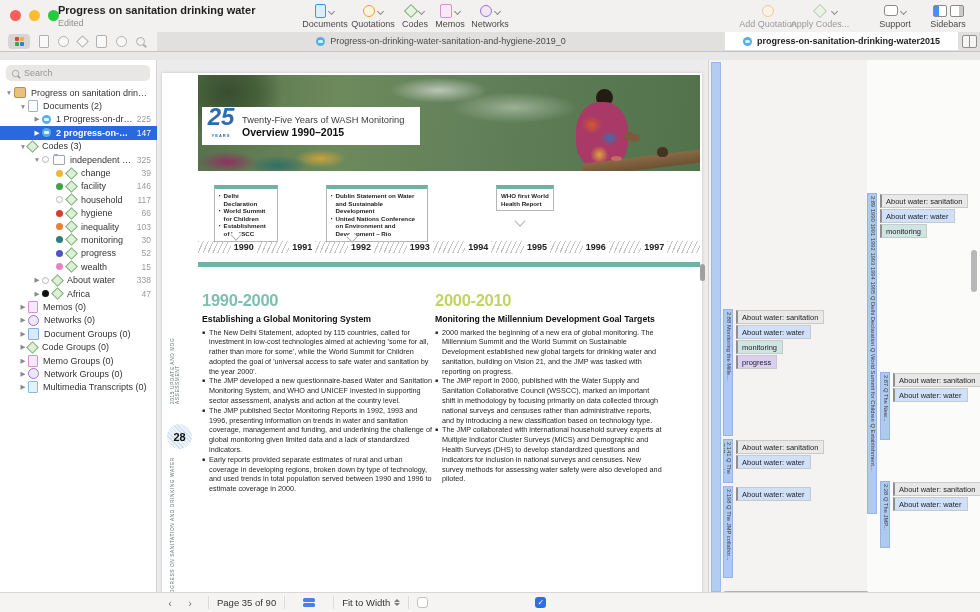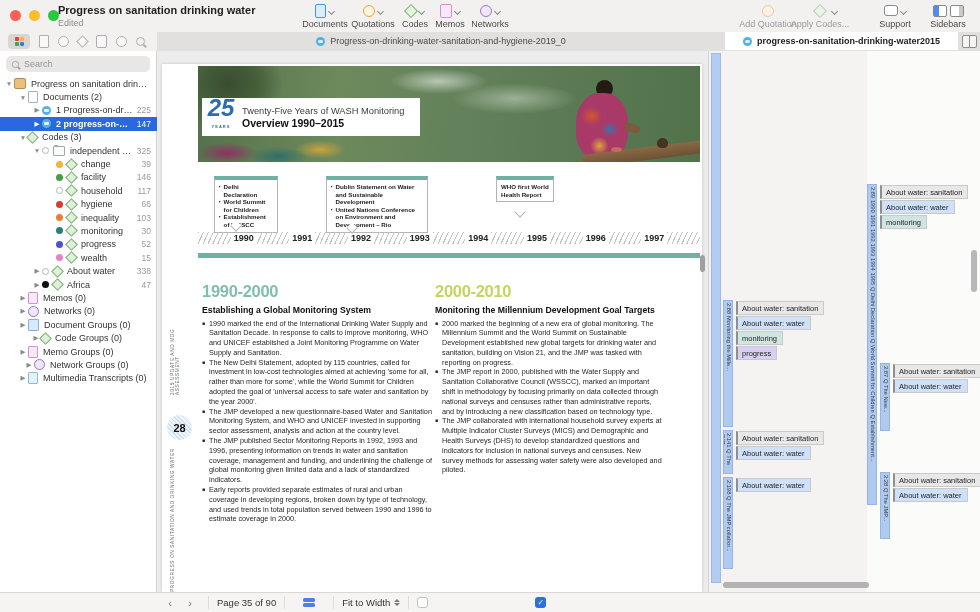--- a/index.html
+++ b/index.html
@@ -50,21 +50,21 @@
   .s-mag::after { content:""; position:absolute; left:6px; top:7px; width:4px; height:1.5px; background:#9a9a9a; transform:rotate(40deg); }
   .tab { position:absolute; top:0; height:18px; display:flex; align-items:center; justify-content:center; gap:5px; font-size:9px; color:#4a4a4a; }
   #tab1 { left:157px; width:568px; background:#e2e0de; border-right:1px solid #cbc9c7; }
   #tab2 { left:725px; width:233px; background:#ffffff; color:#1d1d1d; font-weight:bold; }
   .tab-pdf-ic { width:9px; height:9px; border-radius:50%; background:#55b0e8; position:relative; flex:0 0 auto; }
   .tab-pdf-ic::after { content:""; position:absolute; left:2px; top:3px; width:5px; height:3px; background:rgba(255,255,255,.8); border-radius:2px; }
   #splitbtn { position:absolute; left:962px; top:3px; width:13px; height:11px; border:1px solid #8f8f8f; border-radius:2px; background:#f6f5f4; }
   #splitbtn::after { content:""; position:absolute; left:6px; top:0; width:1px; height:11px; background:#8f8f8f; }
 
   
-  #content { left:0; top:51px; width:980px; height:541px; }
+  #content { left:0; top:60px; width:980px; height:541px; }
   #sidebar { left:0; top:0; width:157px; height:541px; background:#ffffff; border-right:1px solid #d5d3d1; box-sizing:border-box; }
   #searchbox { position:absolute; left:6px; top:5px; width:144px; height:16px; background:#e9e7e6; border-radius:5px; display:flex; align-items:center; gap:4px; padding-left:5px; box-sizing:border-box; }
   #searchbox .s-mag { transform:scale(.8); }
   #search-ph { font-size:9px; color:#969696; }
   #tree { position:absolute; left:0; top:26px; width:157px; }
   .trow { height:13.4px; display:flex; align-items:center; font-size:9px; color:#333; box-sizing:border-box; padding-right:6px; }
   .trow.sel { background:#2968de; color:#fff; }
   .trow.sel .tcount, .trow.sel .chv { color:#fff; }
   .trow.sel .tlabel { font-weight:bold; }
   .chv { width:10px; font-size:6.5px; color:#8a8a8a; text-align:center; flex:0 0 auto; }
@@ -415,31 +415,31 @@
         <div class="trow" style="padding-left: 18px;">
           <span class="chv">▶</span>
           <span class="ticon i-network"></span>
           <span class="tlabel">Networks (0)</span>
         </div>
         <div class="trow" style="padding-left: 18px;">
           <span class="chv">▶</span>
           <span class="ticon i-docgroup"></span>
           <span class="tlabel">Document Groups (0)</span>
         </div>
-        <div class="trow" style="padding-left: 31px; align-items: center;">
+        <div class="trow" style="padding-left: 18px; align-items: center;">
           <span class="chv">▶</span>
           <span class="ticon i-codegroup"></span>
           <span class="tlabel">Code Groups (0)</span>
         </div>
         <div class="trow" style="padding-left: 18px;">
           <span class="chv">▶</span>
           <span class="ticon i-memogroup"></span>
           <span class="tlabel">Memo Groups (0)</span>
         </div>
-        <div class="trow" style="padding-left: 24px;">
+        <div class="trow" style="padding-left: 18px;">
           <span class="chv">▶</span>
           <span class="ticon i-netgroup"></span>
           <span class="tlabel">Network Groups (0)</span>
         </div>
         <div class="trow" style="padding-left: 18px;">
           <span class="chv">▶</span>
           <span class="ticon i-transcript"></span>
           <span class="tlabel">Multimedia Transcripts (0)</span>
         </div>
       </div>
@@ -527,24 +527,20 @@
       </div>
 
       <div class="vtext" id="vtext-top">2015 UPDATE AND MDG ASSESSMENT</div>
       <div id="pagenum">28</div>
       <div class="vtext" id="vtext-bottom">PROGRESS ON SANITATION AND DRINKING WATER</div>
 
       <div class="col" id="col-left">
         <div class="era" style="color: rgb(127, 190, 176);">1990-2000</div>
         <div class="subhead">Establishing a Global Monitoring System</div>
         <div class="pbullets">
-            <div class="pbullet">
-              <span class="bm">■</span>
-              <span>1990 marked the end of the International Drinking Water Supply and Sanitation Decade. In response to calls to improve monitoring, WHO and UNICEF established a Joint Monitoring Programme on Water Supply and Sanitation.</span>
-            </div>
             <div class="pbullet">
               <span class="bm">■</span>
               <span>The New Delhi Statement, adopted by 115 countries, called for investment in low-cost technologies aimed at achieving 'some for all, rather than more for some', while the World Summit for Children adopted the goal of 'universal access to safe water and sanitation by the year 2000'.</span>
             </div>
             <div class="pbullet">
               <span class="bm">■</span>
               <span>The JMP developed a new questionnaire-based Water and Sanitation Monitoring System, and WHO and UNICEF invested in supporting sector assessment, analysis and action at the country level.</span>
             </div>
             <div class="pbullet">
               <span class="bm">■</span>

